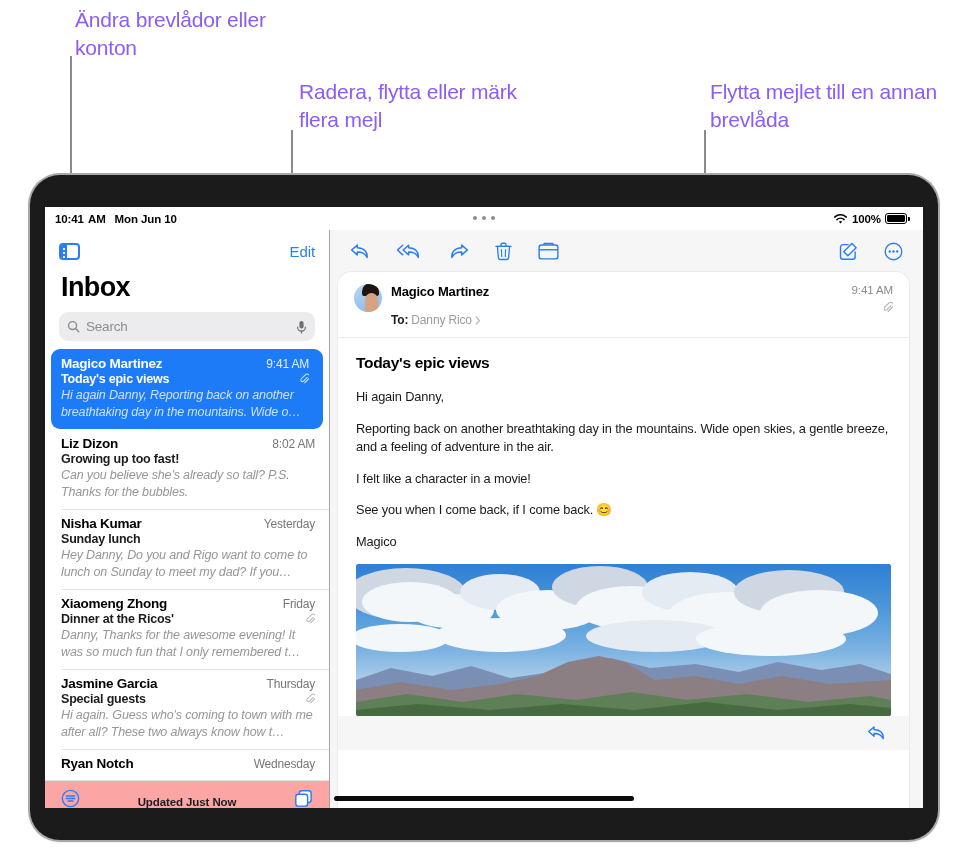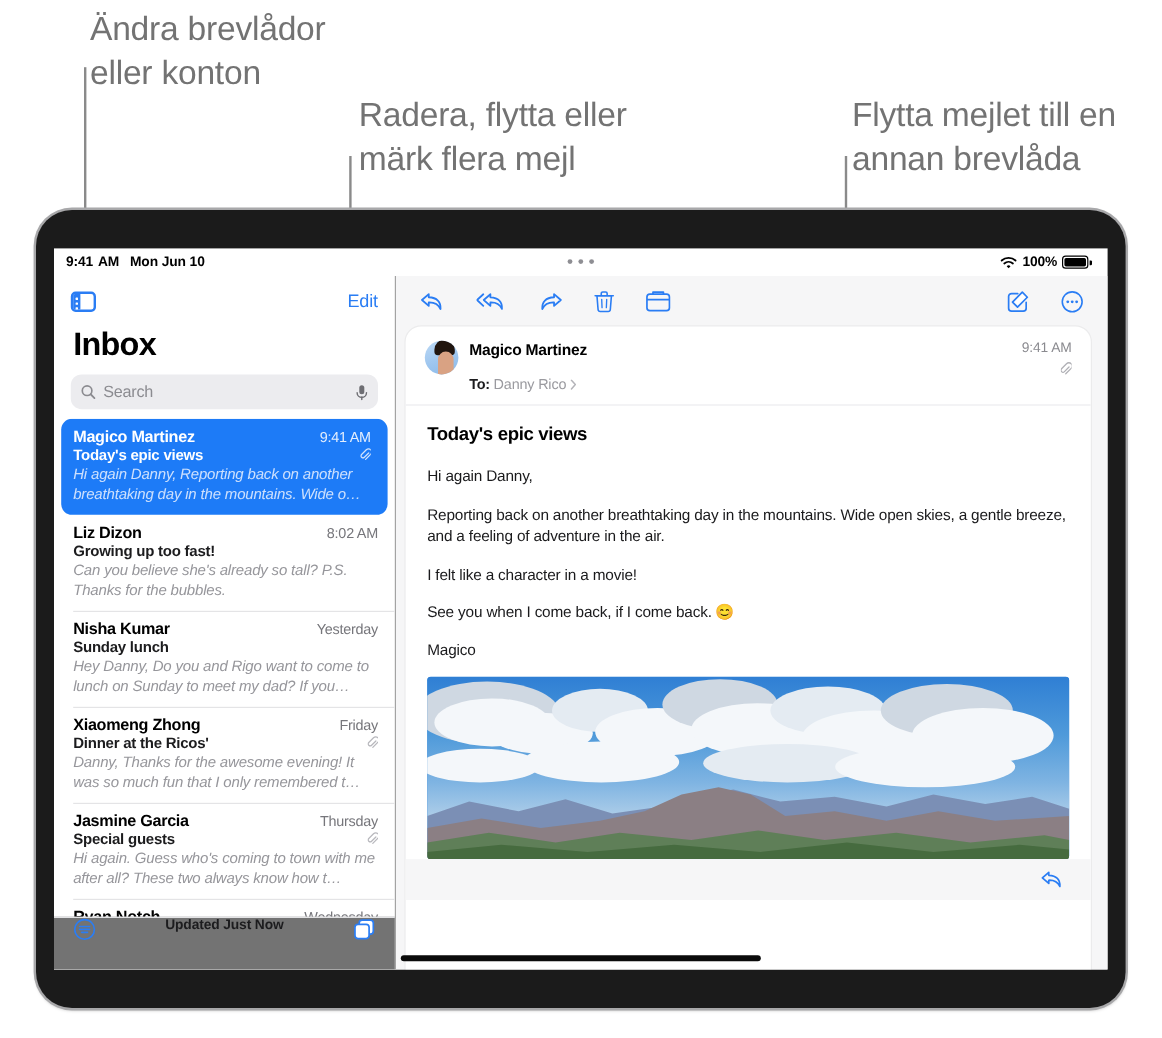--- a/index.html
+++ b/index.html
@@ -6,21 +6,21 @@
   html,body { width:968px; height:865px; }
   body {
     background:#ffffff;
     font-family:"Liberation Sans", sans-serif;
     position:relative;
     overflow:hidden;
     -webkit-font-smoothing:antialiased;
   }
 
   
-  .callout { position:absolute; color:#737373; font-size:28px; line-height:1.32; letter-spacing:-0.2px; }
+  .callout { position:absolute; color:#8b5cf6; font-size:21px; line-height:1.32; letter-spacing:-0.2px; }
   #callout-mailboxes { left:75px;  top:6px;  width:240px; }
   #callout-edit      { left:299px; top:78px; width:250px; }
   #callout-move      { left:710px; top:78px; width:260px; }
 
   .leader { position:absolute; background:#8a8a8a; width:2px; }
   #leader-mailboxes { left:70px;  top:56px;  height:195px; }
   #leader-edit      { left:291px; top:130px; height:112px; }
   #leader-move      { left:704px; top:130px; height:115px; }
 
   
@@ -96,22 +96,22 @@
   .mr-line2 { display:flex; align-items:center; margin-top:1px; }
   .mr-subject { font-size:12.5px; font-weight:bold; color:#1c1c1e; letter-spacing:-0.2px; }
   .mr-clip { margin-left:auto; }
   .mr-preview { font-size:12.5px; color:#96969b; line-height:1.32; margin-top:1px; letter-spacing:-0.15px;font-style:italic; }
   .mail-row.selected .mr-sender, .mail-row.selected .mr-subject { color:#fff; }
   .mail-row.selected .mr-date { color:#e3eefd; }
   .mail-row.selected .mr-preview { color:#cde0fd; }
 
   
   #sidebar-bottom {
-    height:44px; background:#737373; border-top:1px solid #e2e2e4;
-    display:flex; align-items:flex-start; padding:0 16px; position:relative;
+    height:28px; background:#fca5a5; border-top:1px solid #e2e2e4;
+    display:flex; align-items:flex-end; padding:0 16px; position:relative;
   }
   #update-status { position:absolute; left:50%; transform:translateX(-50%); font-size:11.5px; font-weight:bold; color:#1c1c1e; letter-spacing:-0.1px; white-space:nowrap; }
   #compose-new { margin-left:auto; cursor:pointer; }
 
   
   #detail-toolbar { height:42px; display:flex; align-items:center; padding:0 20px; gap:26px; }
   .tb-icon { cursor:pointer; display:flex; align-items:center; }
   #tb-spacer { flex:1; }
 
   
@@ -163,21 +163,21 @@
 <div class="callout" id="callout-edit">Radera, flytta eller märk flera mejl</div>
 <div class="leader" id="leader-edit"></div>
 
 <div class="callout" id="callout-move">Flytta mejlet till en annan brevlåda</div>
 <div class="leader" id="leader-move"></div>
 
 <div id="device">
   <div id="screen">
 
     <div id="statusbar">
-      <span id="status-time">9:41</span>
+      <span id="status-time">10:41</span>
       <span id="status-ampm">AM</span>
       <span id="status-date">Mon Jun 10</span>
 
       <div id="multitask-dots">
         <i></i>
           <i></i>
           <i></i>
       </div>
 
       <div id="status-right">

